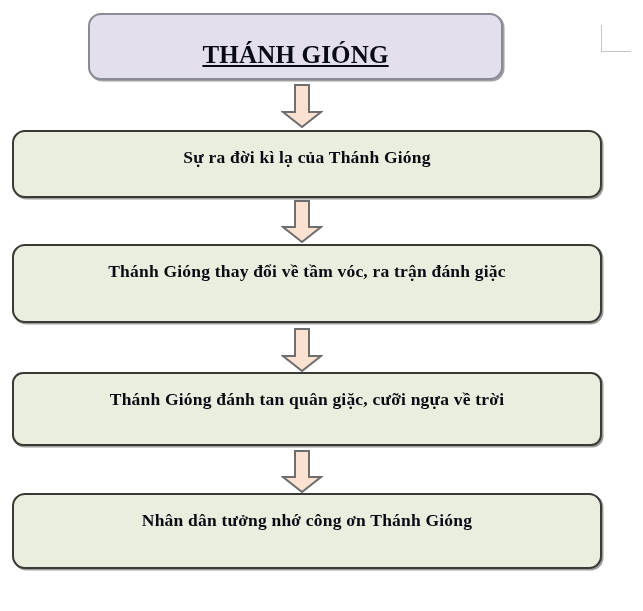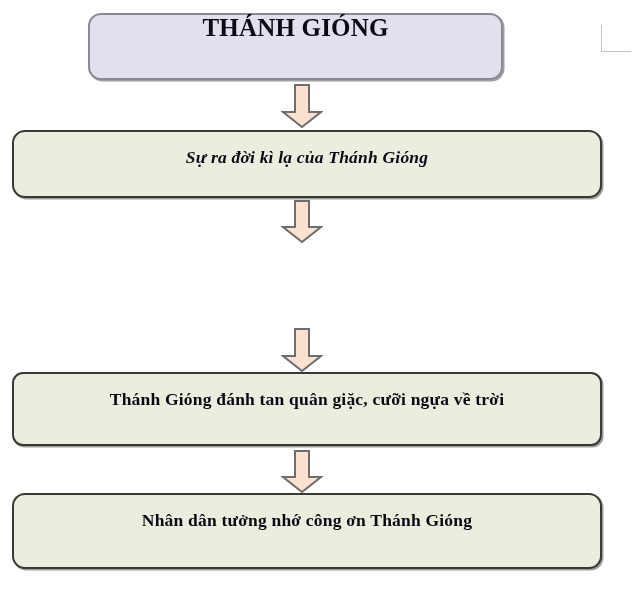--- a/index.html
+++ b/index.html
@@ -47,38 +47,39 @@
     top: 13px;
     width: 415px;
     height: 67px;
     background: #e3dfec;
     border: 2px solid #8a8a96;
     box-shadow: 1.5px 1.5px 0 rgba(80,80,90,0.55);
   }
   .node-title .node-label {
     font-size: 25px;
     line-height: 1;
-    padding-top: 0;
+    padding-top: 27px;
+    text-decoration: underline;
   }
 
   
   .node-step {
     left: 12px;
     width: 590px;
     background: #eaeede;
     border: 2px solid #3a3a34;
     box-shadow: 1.5px 1.5px 0 rgba(60,60,55,0.5);
   }
   .node-step .node-label {
     font-size: 17.5px;
     line-height: 1;
     padding-top: 17px;
   }
 
-  .step-1 { top: 130px; height: 68px; font-style: italic; }
+  .step-1 { top: 130px; height: 68px; }
   .step-2 { top: 244px; height: 79px; }
   .step-3 { top: 372px; height: 74px; border-radius: 11px; }
   .step-4 { top: 493px; height: 76px; }
 
   
   .arrow {
     position: absolute;
     width: 42px;
     left: 281px;
   }
@@ -118,20 +119,23 @@
   <div class="node node-step step-1">
     <span class="node-label">Sự ra đời kì lạ của Thánh Gióng</span>
   </div>
 
   <div class="arrow arrow-2">
     <svg viewBox="0 0 42 43" preserveAspectRatio="none" aria-hidden="true">
       <polygon points="14,1 28,1 28,27 40,27 21,42 2,27 14,27" fill="#fbe1d0" stroke="#6e6e6e" stroke-width="2" stroke-linejoin="miter"></polygon>
     </svg>
   </div>
 
+  <div class="node node-step step-2">
+    <span class="node-label">Thánh Gióng thay đổi về tầm vóc, ra trận đánh giặc</span>
+  </div>
 
   <div class="arrow arrow-3">
     <svg viewBox="0 0 42 44" preserveAspectRatio="none" aria-hidden="true">
       <polygon points="14,1 28,1 28,28 40,28 21,43 2,28 14,28" fill="#fbe1d0" stroke="#6e6e6e" stroke-width="2" stroke-linejoin="miter"></polygon>
     </svg>
   </div>
 
   <div class="node node-step step-3">
     <span class="node-label">Thánh Gióng đánh tan quân giặc, cưỡi ngựa về trời</span>
   </div>

